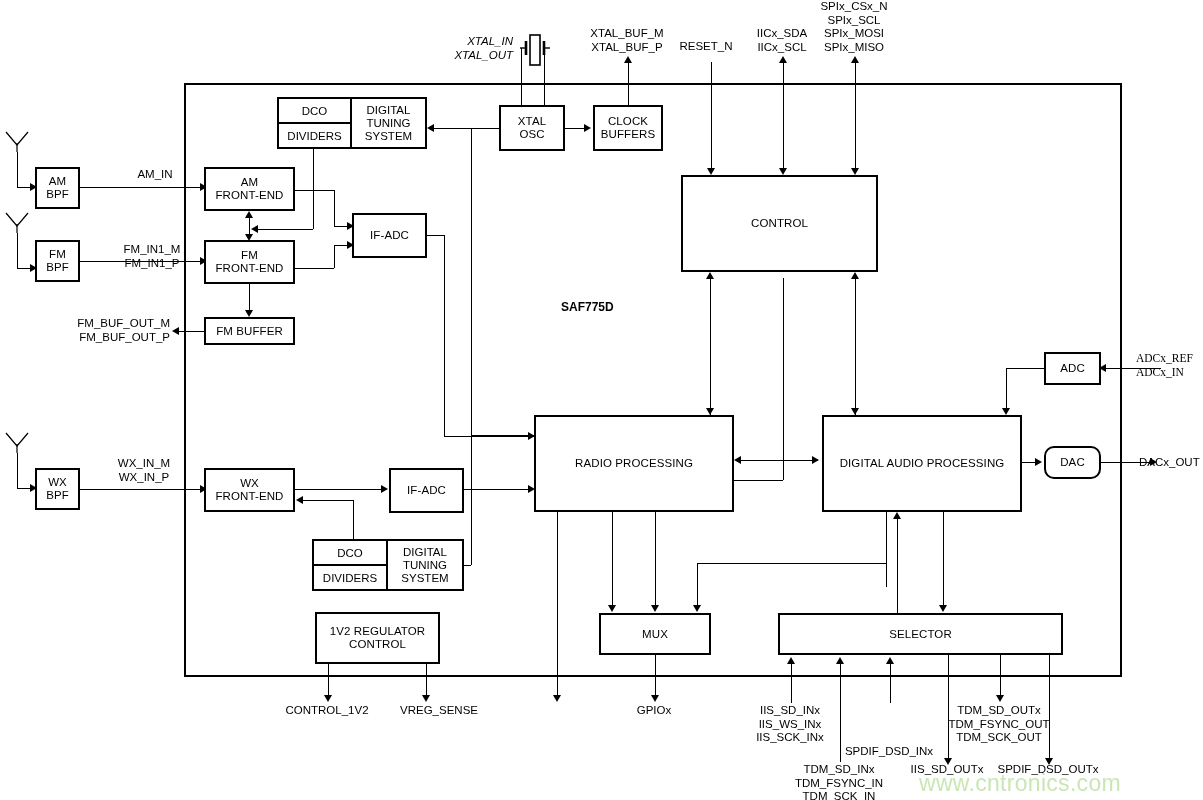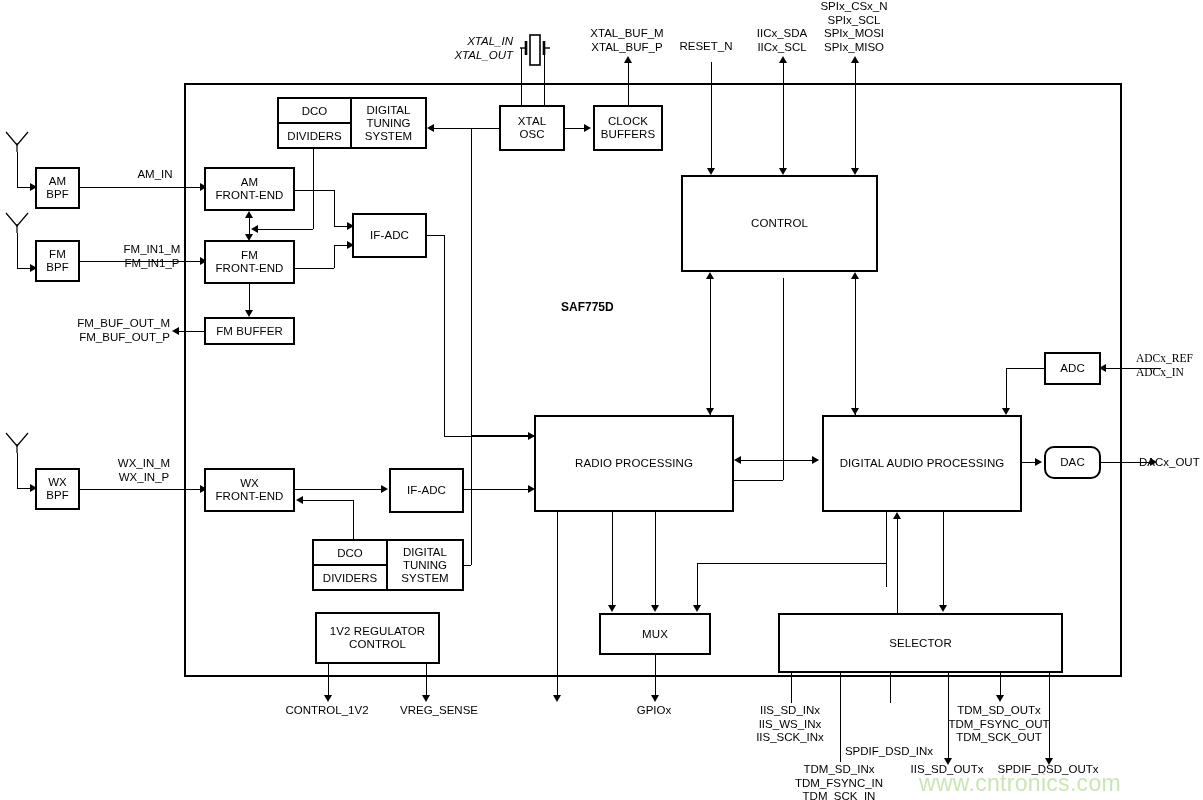--- a/index.html
+++ b/index.html
@@ -323,21 +323,21 @@
 
   <div class="v" style="left:886px;top:512px;height:75px;"></div>
   <div class="h" style="left:697px;top:563px;width:189px;"></div>
   <div class="v" style="left:697px;top:563px;height:44px;"></div>
   <div class="ar ar-d" style="left:693px;top:605px;"></div>
 
   <div class="v" style="left:655px;top:655px;height:44px;"></div>
   <div class="ar ar-d" style="left:651px;top:695px;"></div>
   <div class="lbl c" style="left:654px;top:704px;">GPIOx</div>
 
-  <div class="blk" style="left:778px;top:613px;width:285px;height:60px;">SELECTOR</div>
+  <div class="blk" style="left:778px;top:613px;width:285px;height:42px;">SELECTOR</div>
 
   <div class="v" style="left:897px;top:518px;height:95px;"></div>
   <div class="ar ar-u" style="left:893px;top:512px;"></div>
 
   <div class="v" style="left:943px;top:512px;height:95px;"></div>
   <div class="ar ar-d" style="left:939px;top:605px;"></div>
 
   <div class="v" style="left:791px;top:663px;height:40px;"></div>
   <div class="ar ar-u" style="left:787px;top:657px;"></div>
   <div class="lbl c" style="left:790px;top:704px;">IIS_SD_INx

